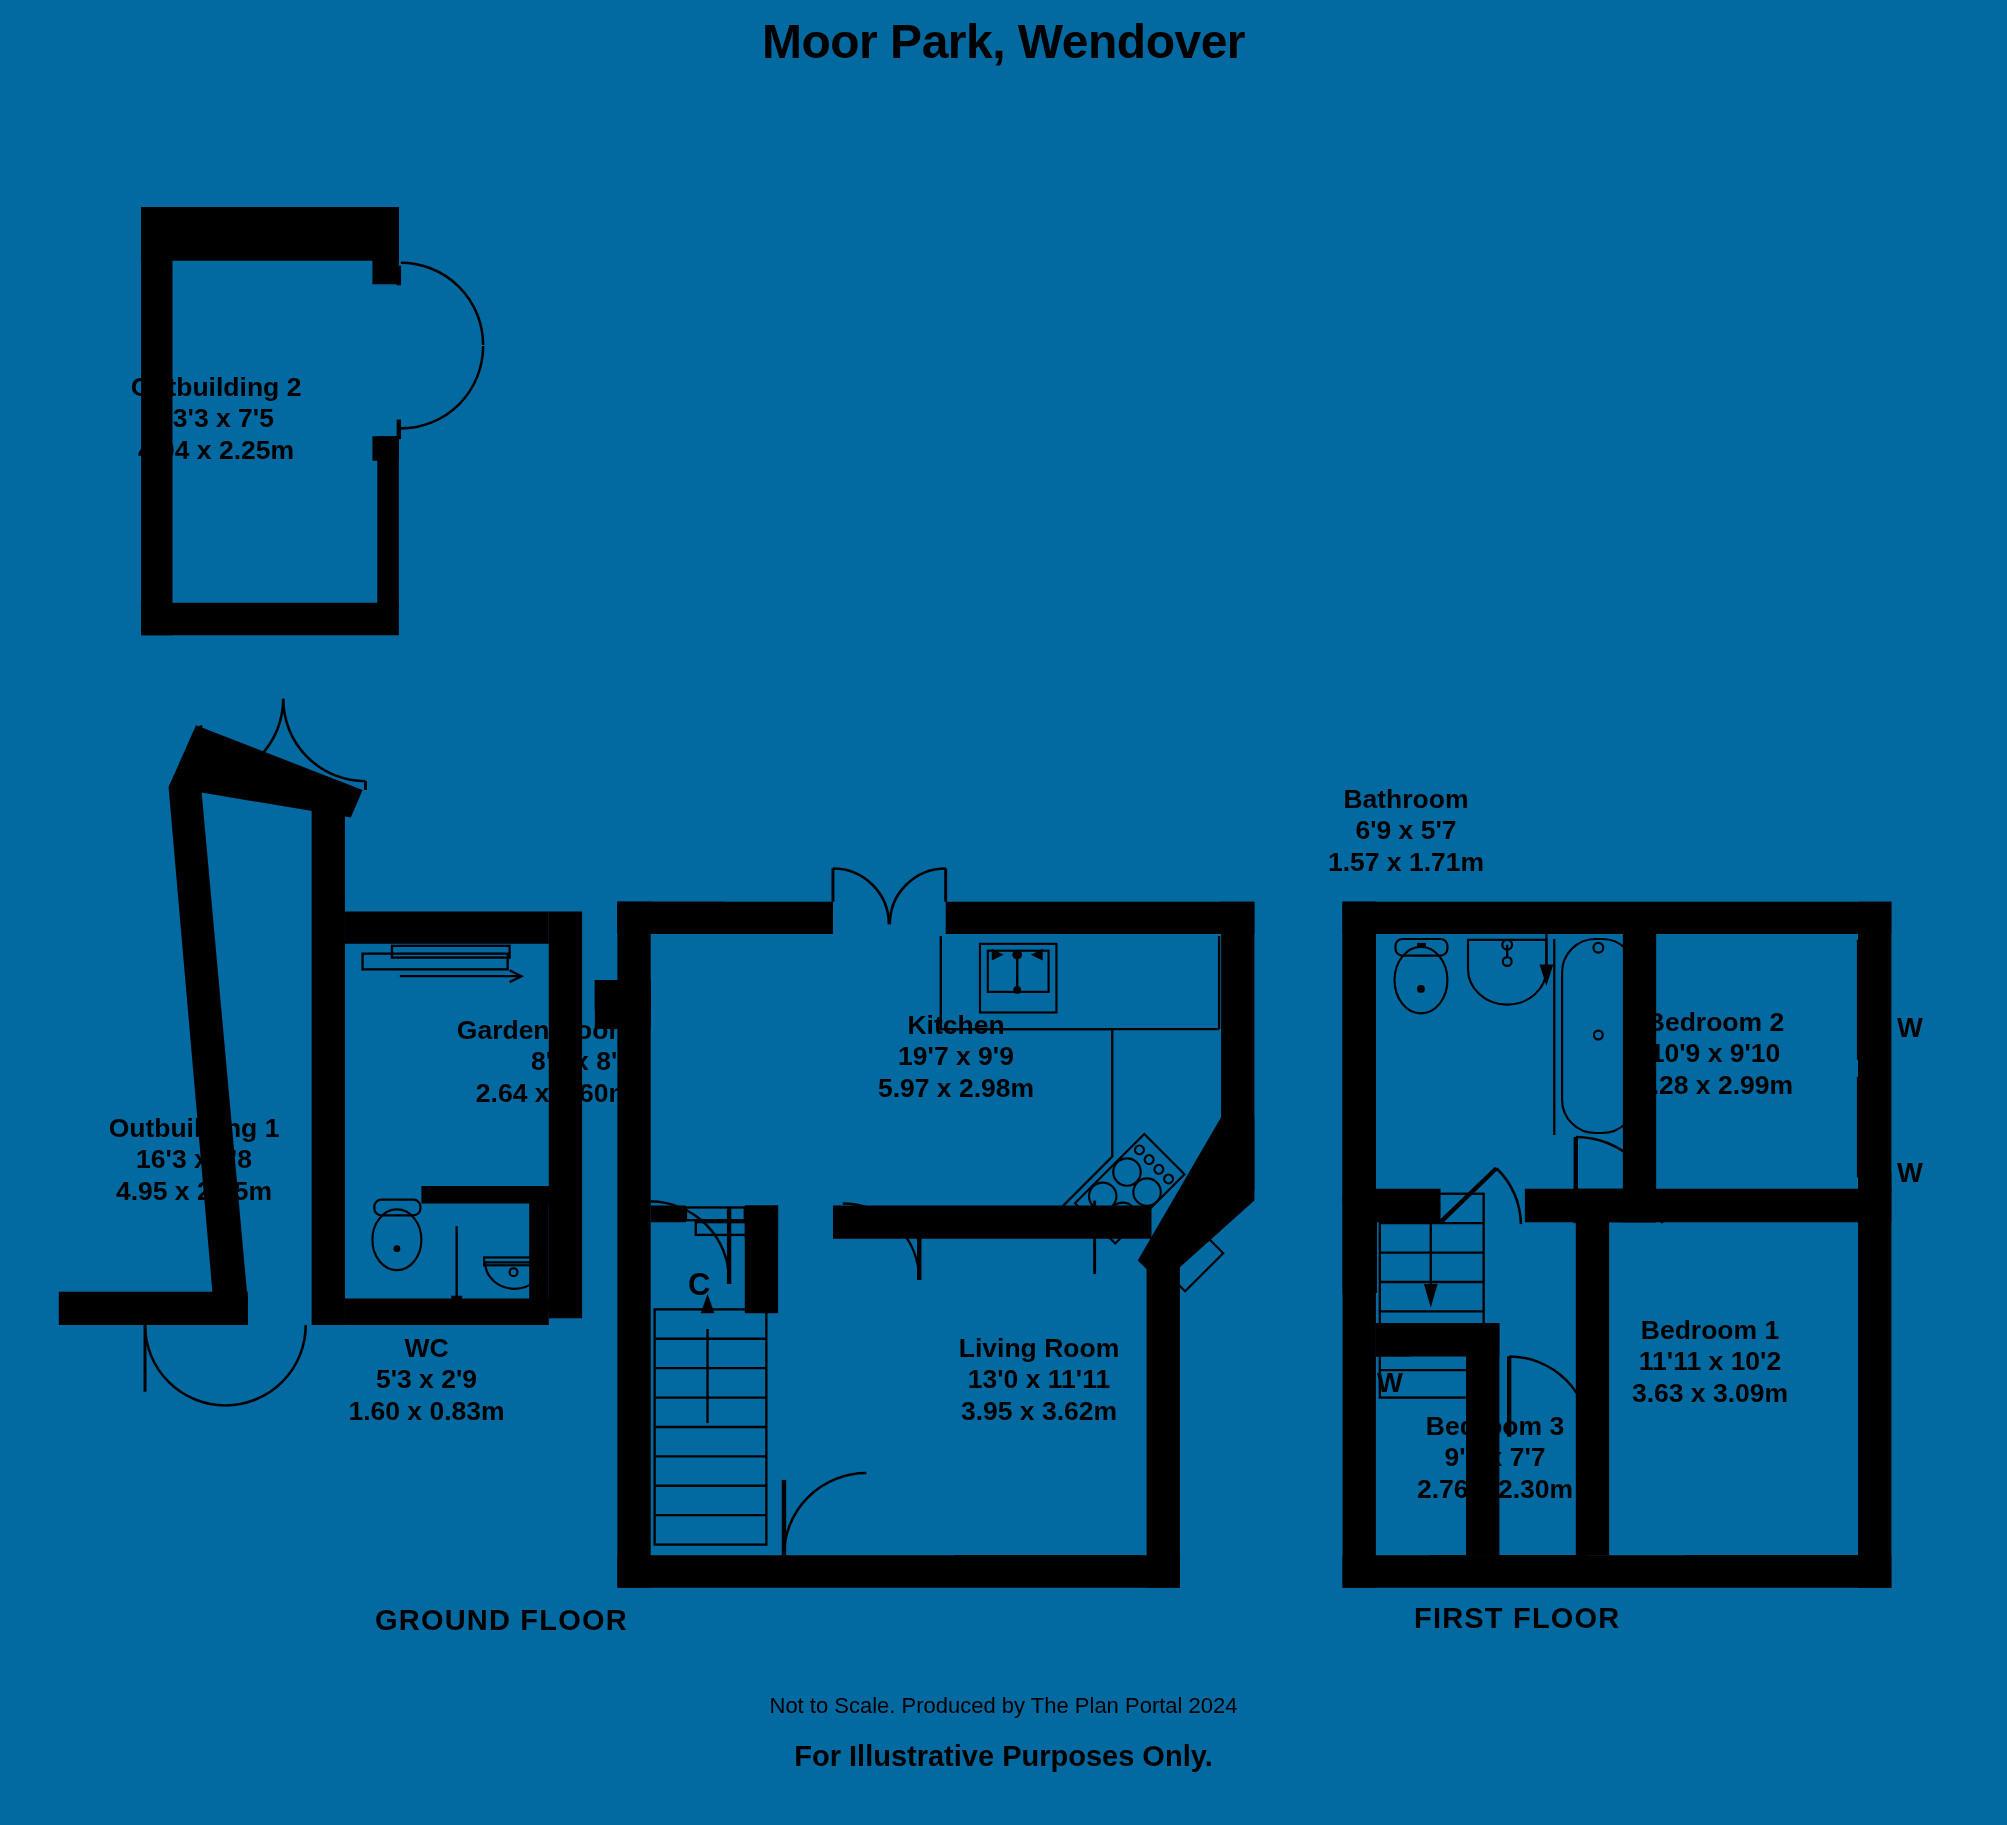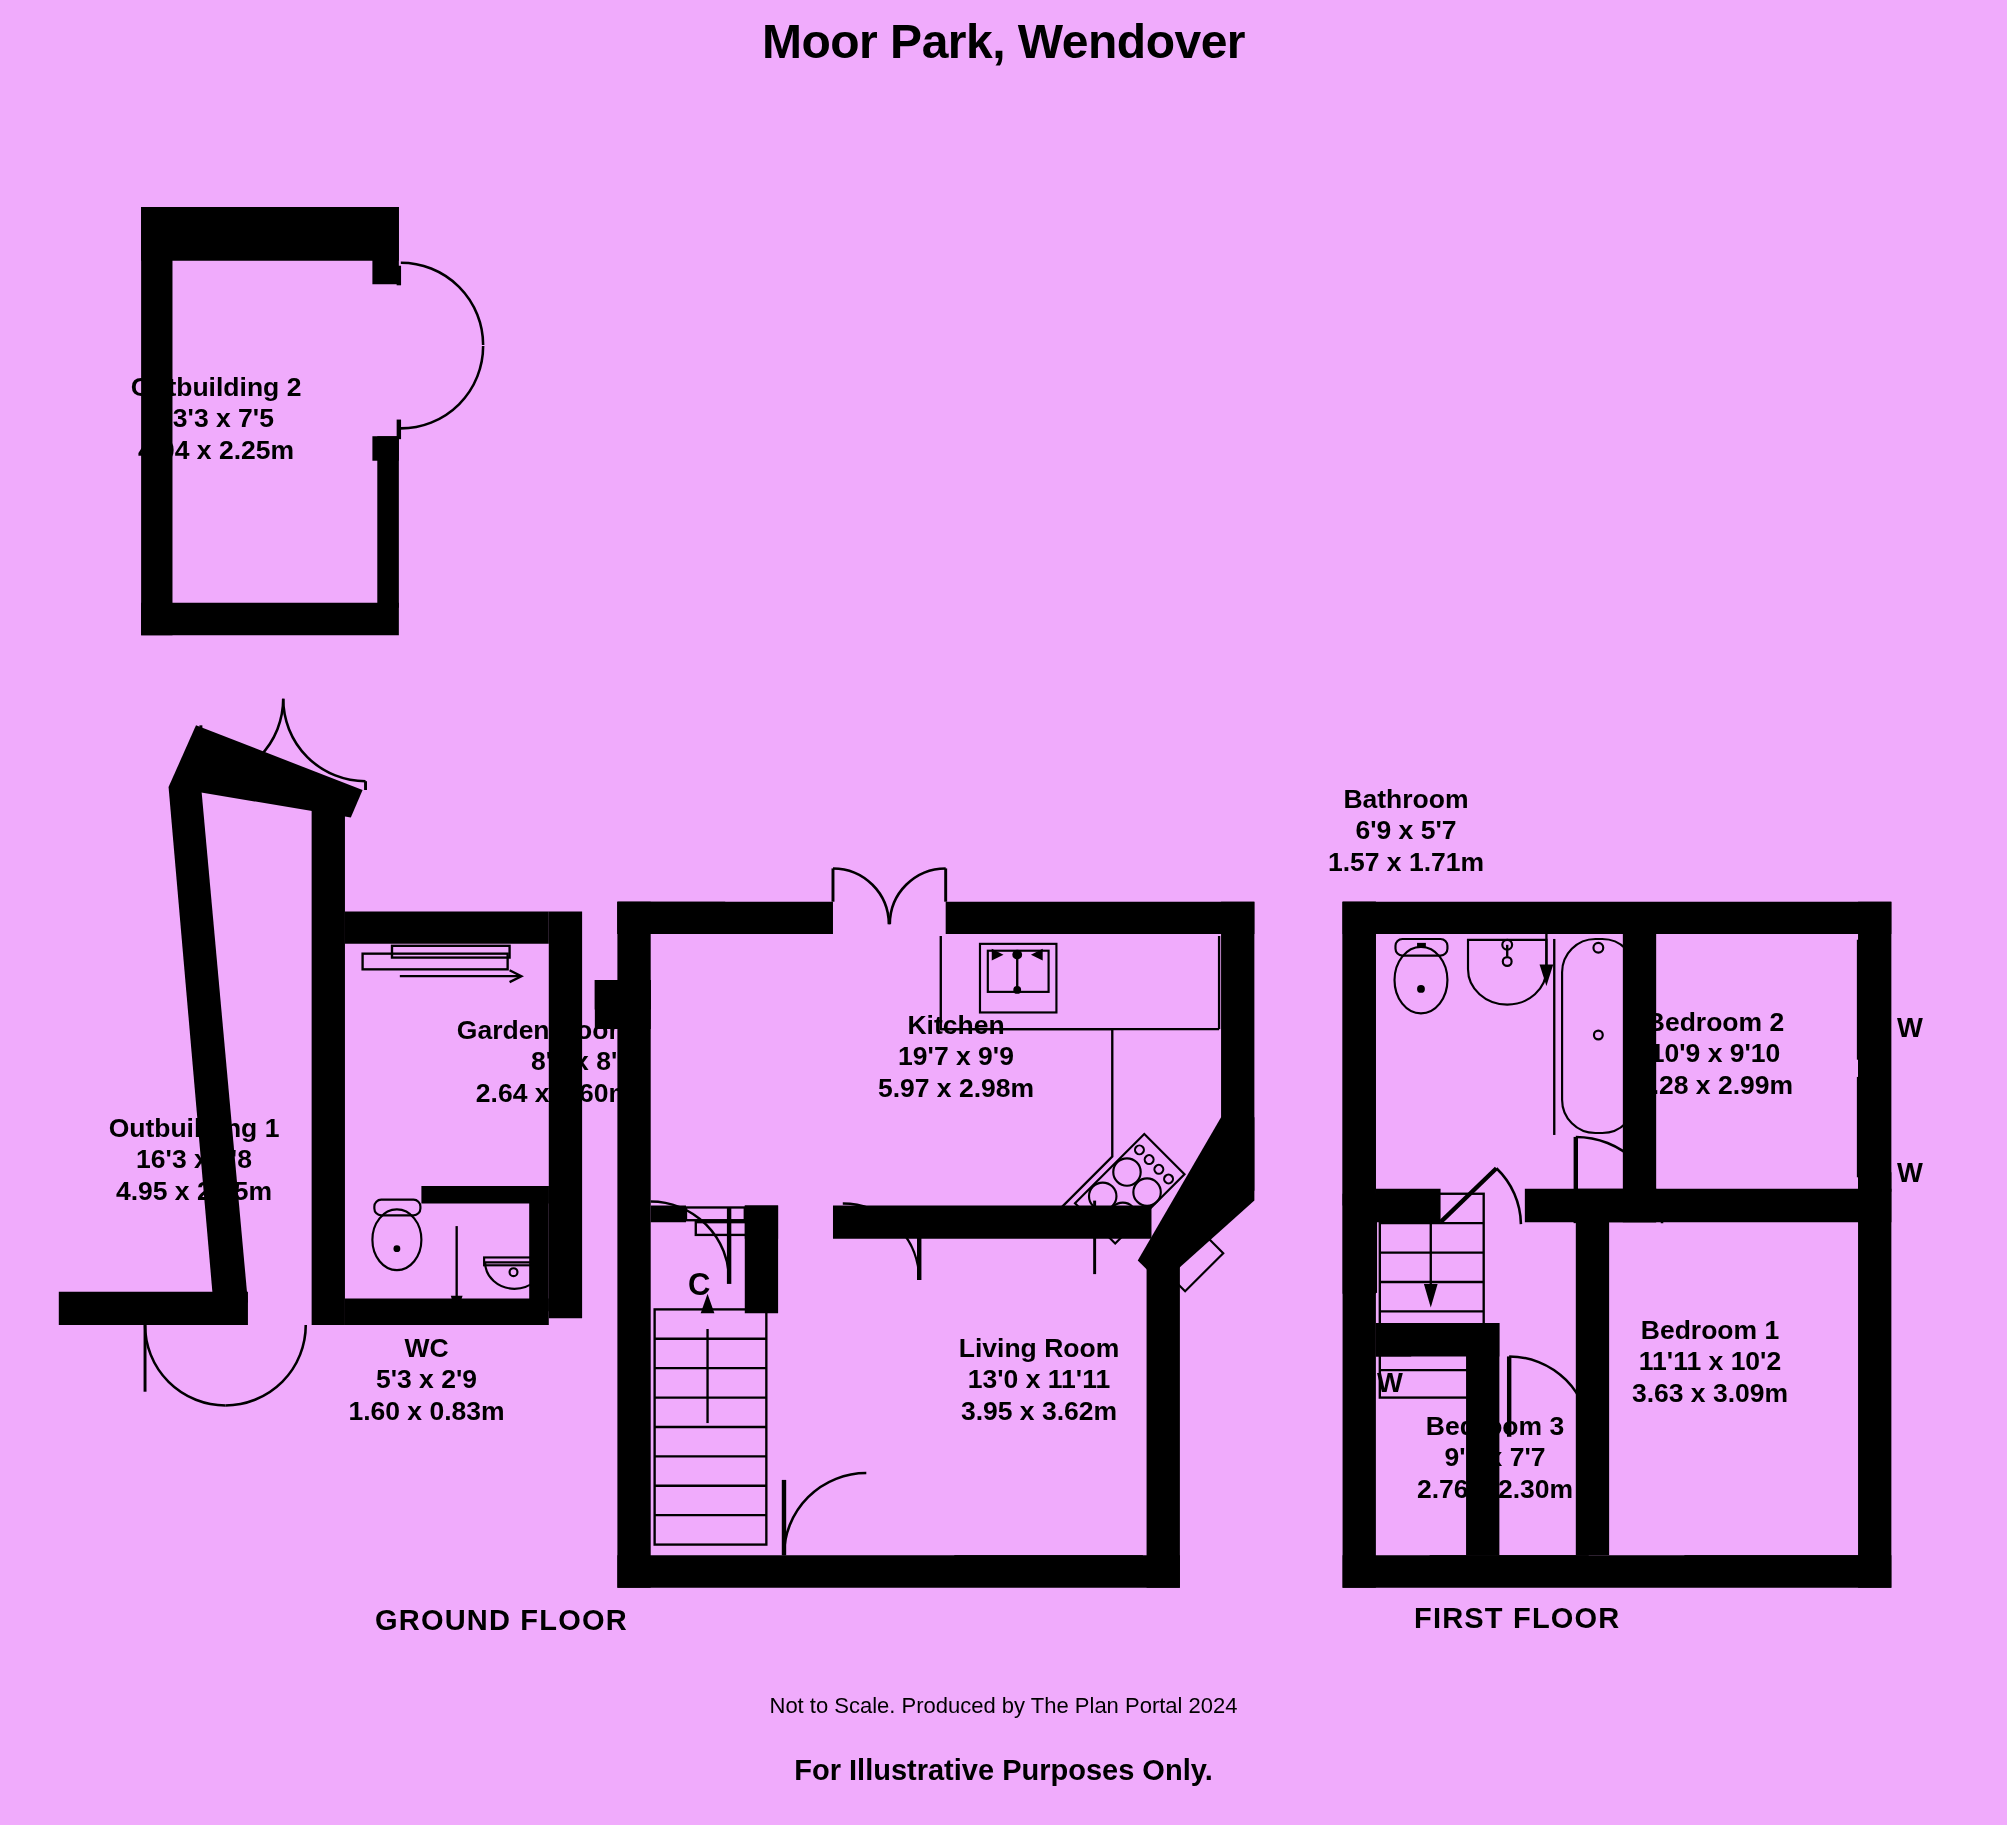--- a/index.html
+++ b/index.html
@@ -1,32 +1,32 @@
 <!DOCTYPE html>
 <html><head>
 <meta charset="utf-8">
 <style>
   html,body{margin:0;padding:0;background:#ffffff;}
   body{width:2007px;height:1825px;font-family:"Liberation Sans",sans-serif;color:#000;overflow:hidden;}
-  #page{position:relative;width:2007px;height:1825px;background:#f0abfc;}
+  #page{position:relative;width:2007px;height:1825px;background:#0369a1;}
 
   .hdr{position:absolute;left:0;width:2007px;text-align:center;}
   #title{top:13.7px;font-size:48px;font-weight:bold;letter-spacing:-0.5px;}
   .sub{font-size:27px;font-weight:bold;line-height:30px;}
   #subwrap{top:90px;}
 
   .lbl{position:absolute;text-align:center;font-weight:bold;line-height:1.18;white-space:nowrap;}
   .lbl .n{font-size:26.5px;}
   .lbl .d{font-size:26.5px;}
 
   .floorlbl{position:absolute;font-size:29px;font-weight:bold;letter-spacing:1.2px;white-space:nowrap;}
 
   .foot{position:absolute;left:0;width:2007px;text-align:center;}
   #foot1{top:1693px;font-size:22px;}
-  #foot2{top:1740px;font-size:29px;font-weight:bold;margin-top:14px;}
+  #foot2{top:1740px;font-size:29px;font-weight:bold;}
 
   svg{position:absolute;left:0;top:0;}
   .w{fill:#000;}
   .thin{fill:none;stroke:#000;stroke-width:2.4;}
   .thin3{fill:none;stroke:#000;stroke-width:3;}
   .arc{fill:none;stroke:#000;stroke-width:2.6;}
   .dleaf{fill:none;stroke:#000;stroke-width:4.5;}
   .fx{fill:none;stroke:#000;stroke-width:2.2;}
   .fxf{fill:#000;}
   .wm{position:absolute;font-size:27.4px;font-weight:bold;}

